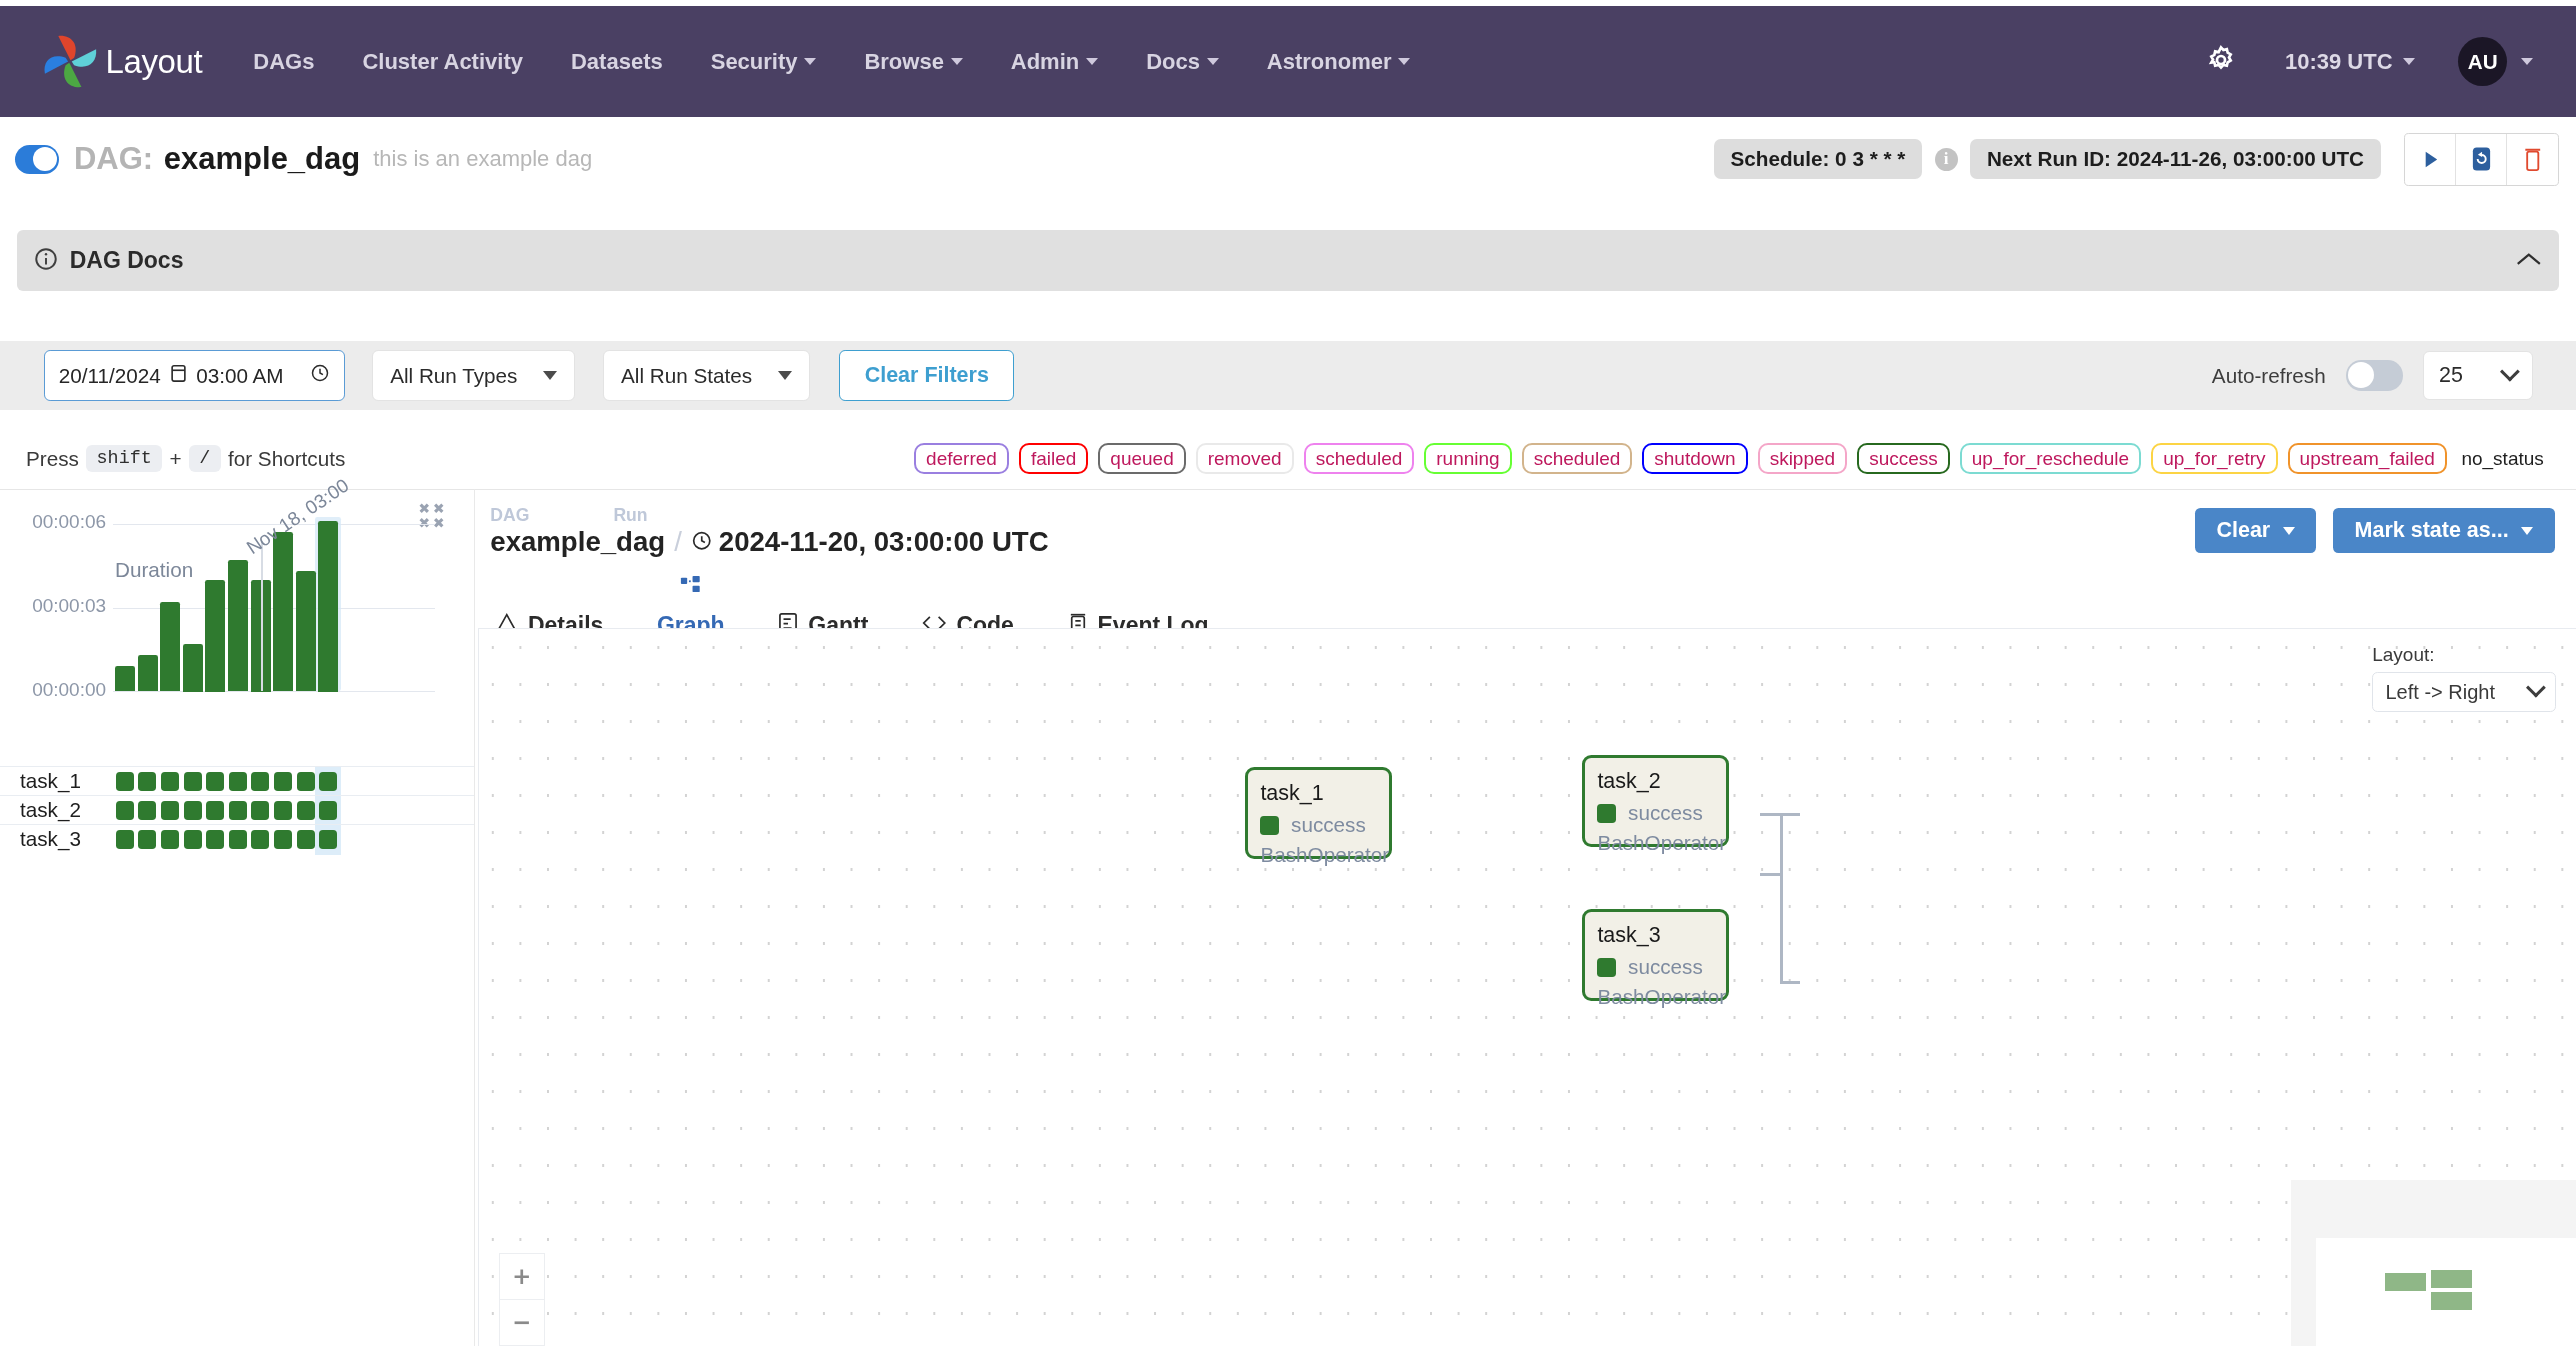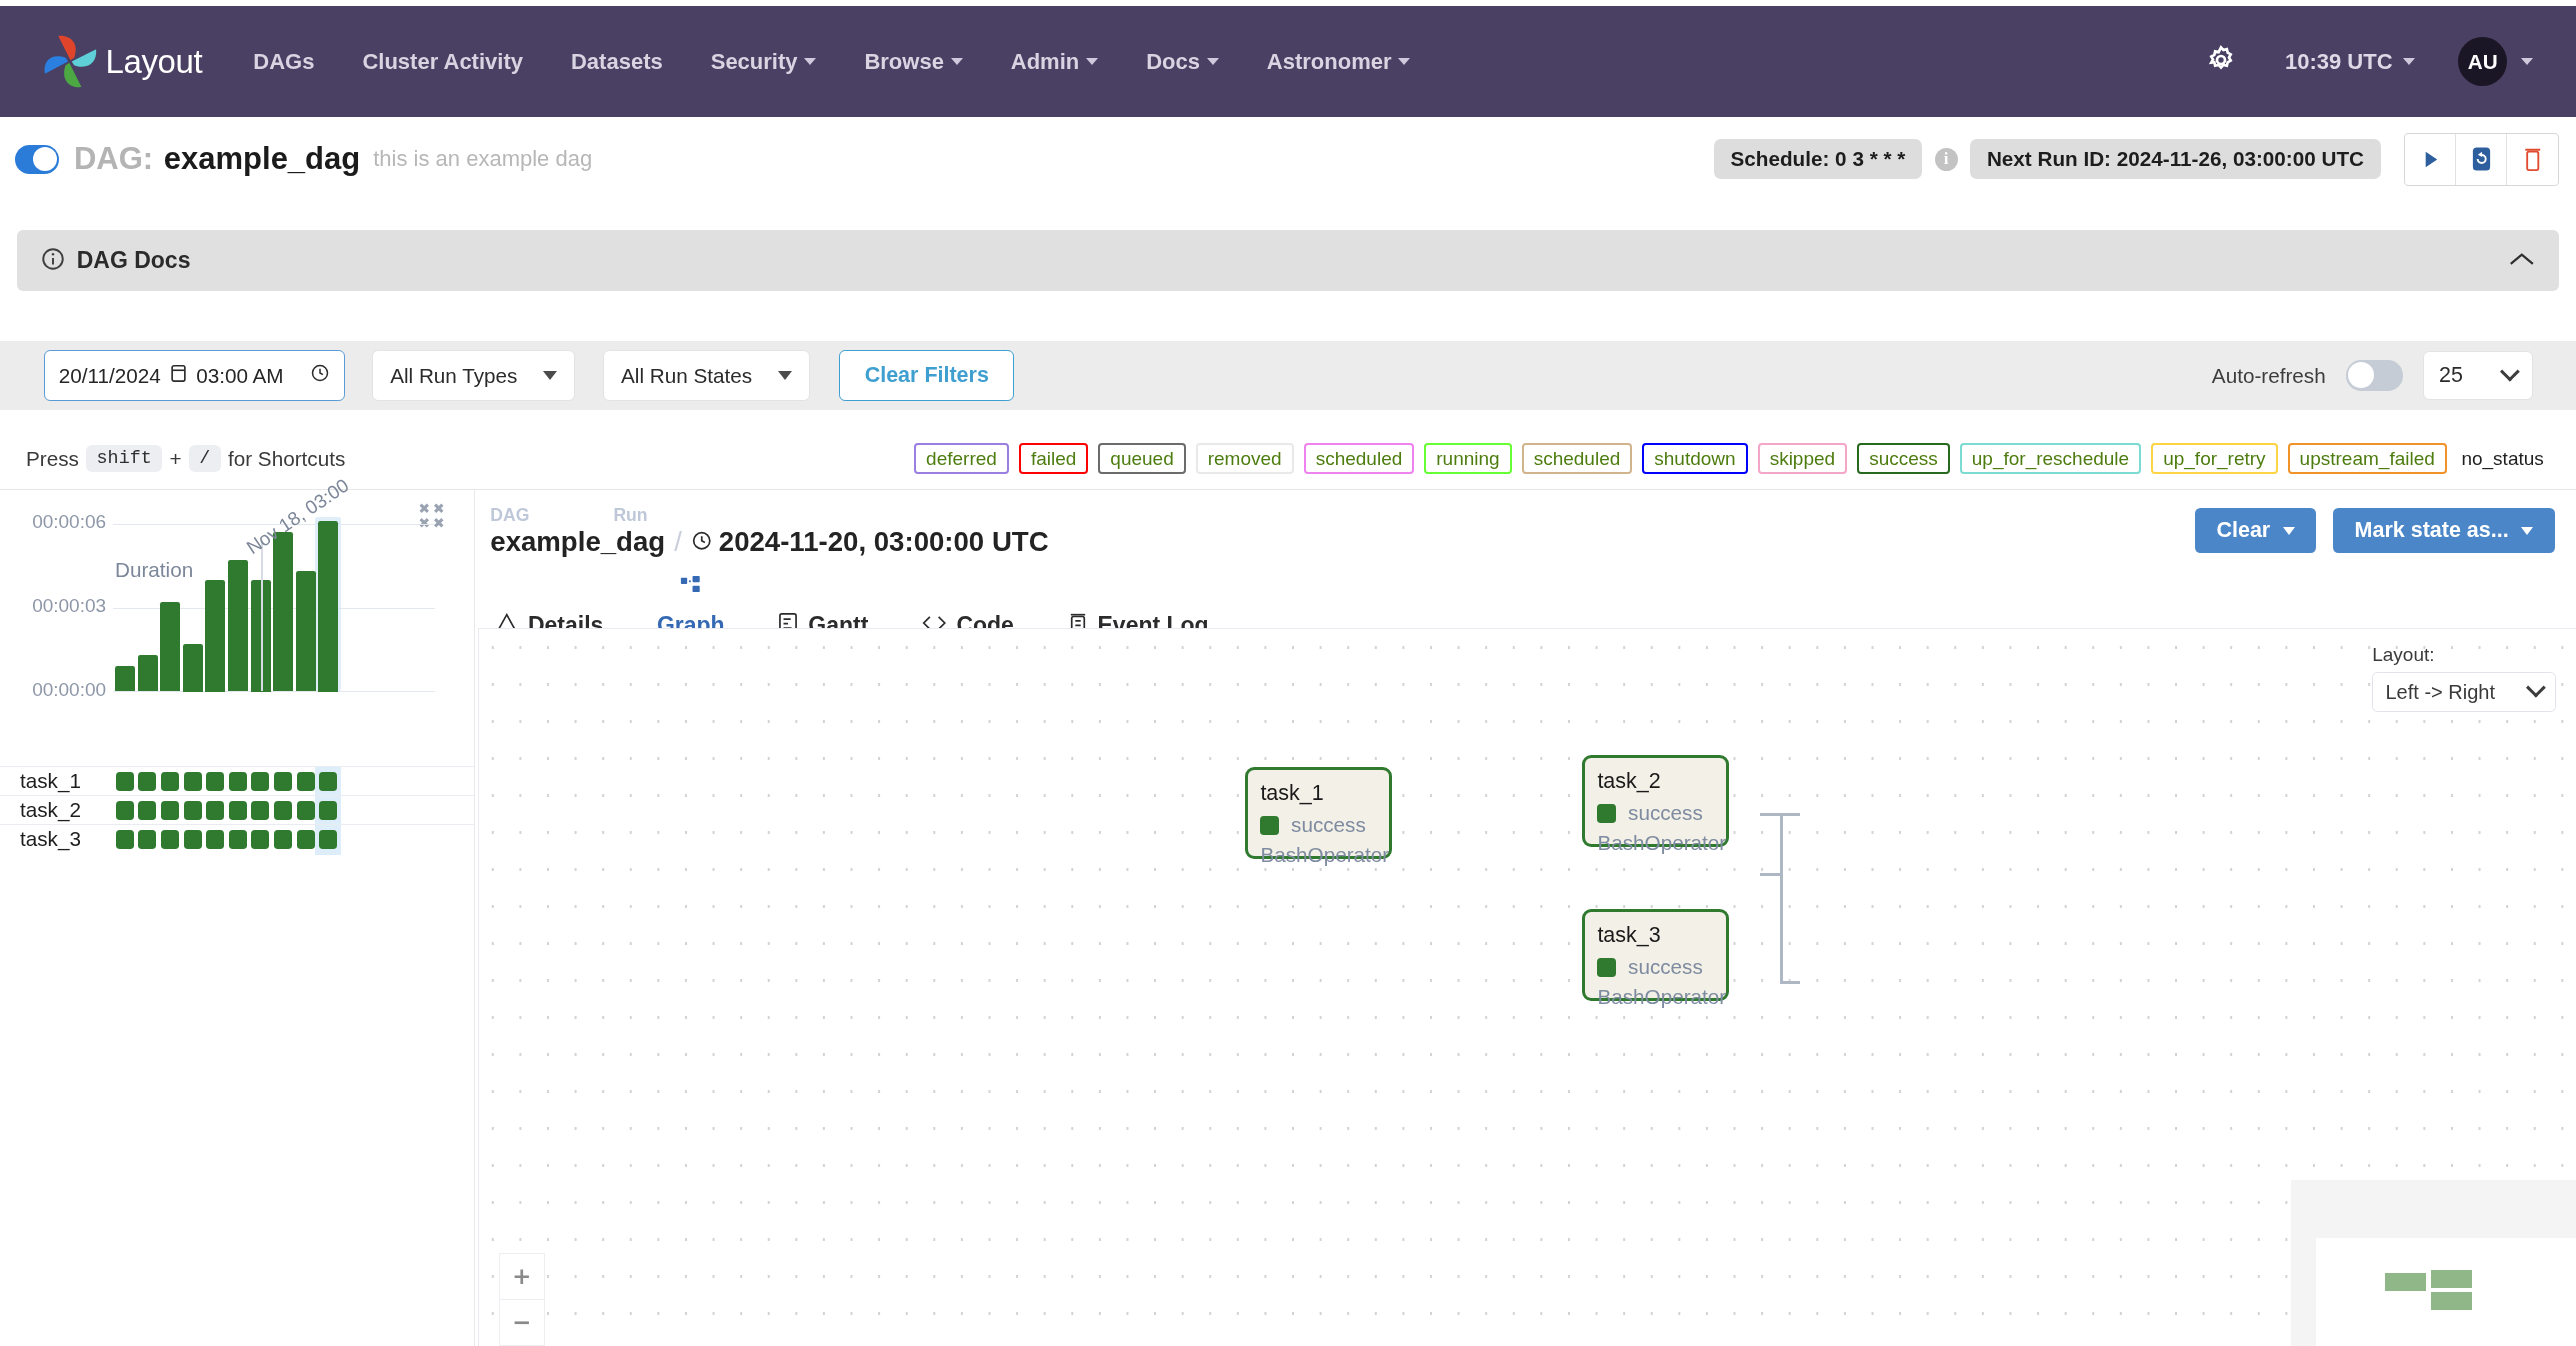--- a/index.html
+++ b/index.html
@@ -85,21 +85,21 @@
   .btn-group > div {
     width: 51px; height: 51px; display: flex; align-items: center; justify-content: center;
     border-right: 0.8px solid #e2e2e2; cursor: pointer;
   }
   .btn-group > div:last-child { border-right: none; }
 
   
   .dag-docs {
     position: absolute; top: 230px; left: 17px; width: 2542px; height: 61px;
     background: #e0e0e0; border-radius: 6.1px; display: flex; align-items: center;
-    padding: 0 23px;
+    padding: 0 16px;
   }
   .docs-title { font-size: 23px; color: #2b2b2b; font-weight: 700; margin-left: 10.7px; }
   .chevron-up-ic { margin-left: auto; cursor: pointer; }
 
   
   .filter-bar {
     position: absolute; top: 341px; left: 0; width: 2576px; height: 69px;
     background: #ececec; display: flex; align-items: center;
   }
   .date-input {
@@ -148,22 +148,22 @@
     position: absolute; top: 437px; left: 0; width: 2576px; height: 43px;
     display: flex; align-items: center;
   }
   .shortcut-text { margin-left: 26px; font-size: 20.7px; color: #3a3a3a; display: flex; align-items: center; gap: 7px; }
   .kbd {
     background: #eceef2; border-radius: 6.1px; padding: 3.1px 10.7px;
     font-family: "Liberation Mono", monospace; font-size: 18.4px; color: #2f2f2f;
   }
   .legend { margin-left: auto; display: flex; align-items: center; margin-right: 27.6px; gap: 10px; }
   .legend-pill {
-    border: 2.3px solid #999; border-radius: 4px; padding: 2.3px 10px;
-    font-size: 19px; color: #4d7c0f; background: #fff; white-space: nowrap;
+    border: 2.3px solid #999; border-radius: 10px; padding: 2.3px 10px;
+    font-size: 19px; color: #be185d; background: #fff; white-space: nowrap;
     cursor: pointer;
   }
   .legend-plain { font-size: 19px; color: #1f1f1f; padding: 2.3px 4.6px; }
 
   
   .left-panel {
     position: absolute; top: 489px; left: 0; width: 474px; height: 858px;
     background: #fff; border-top: 0.8px solid #e6e6e6;
   }
   .collapse-ic { position: absolute; top: 10.7px; right: 27.6px; cursor: pointer; }

